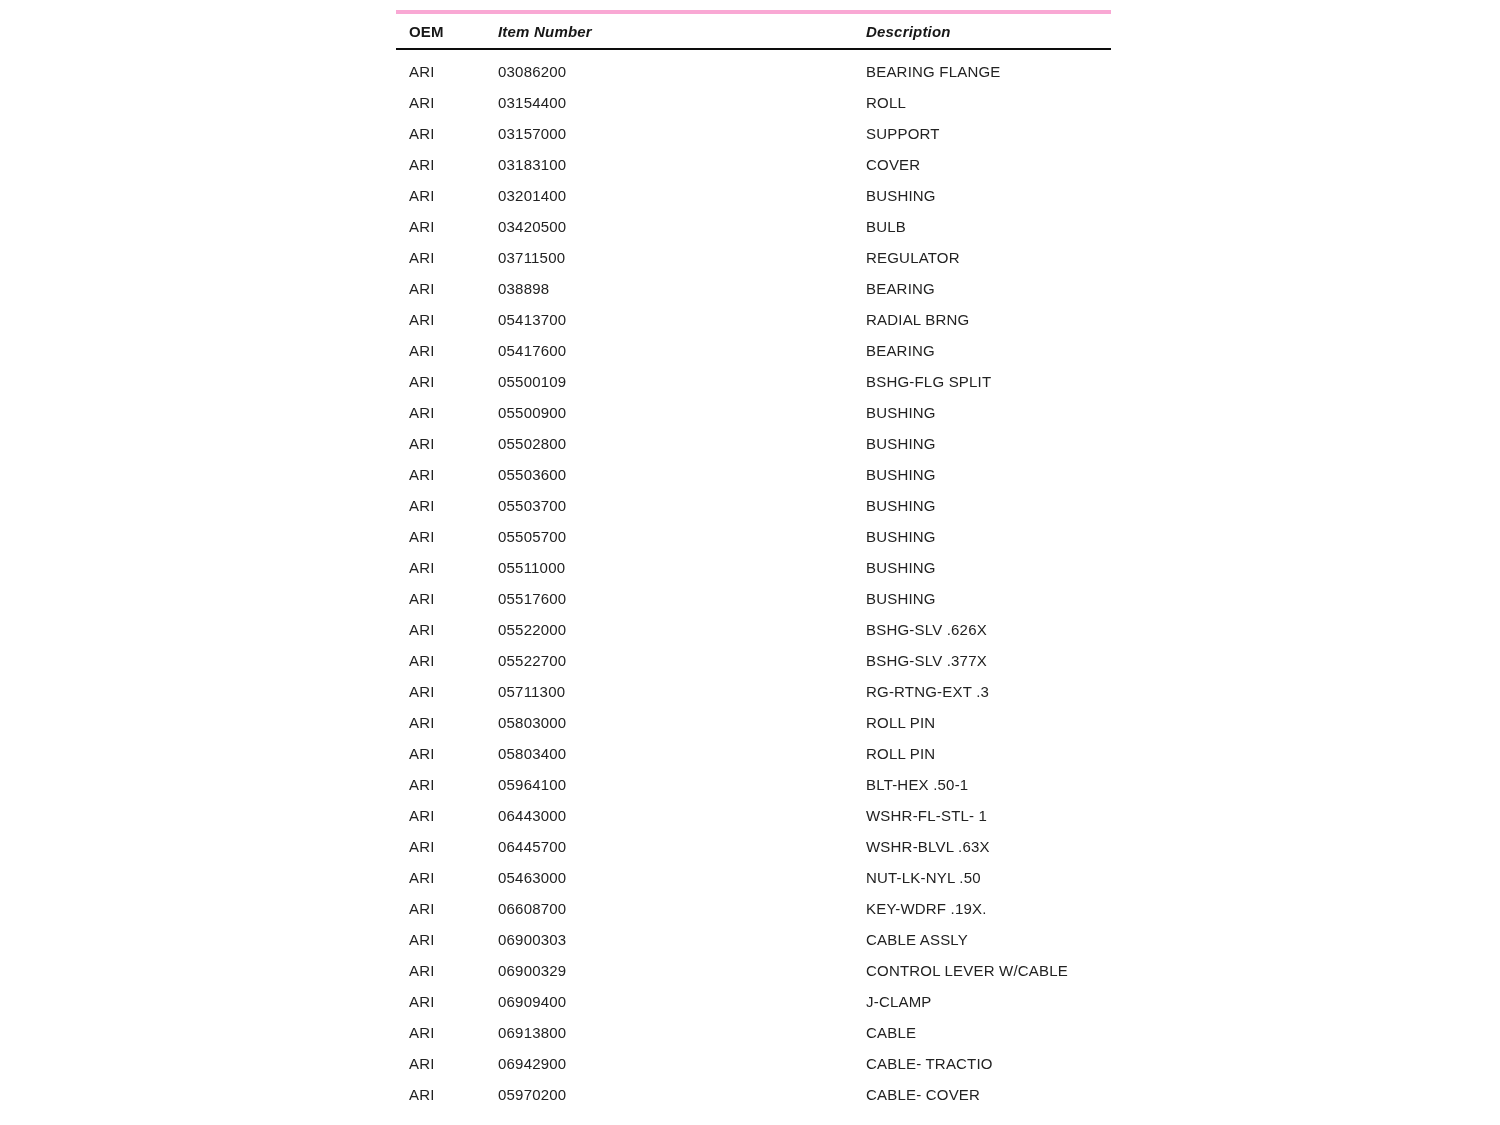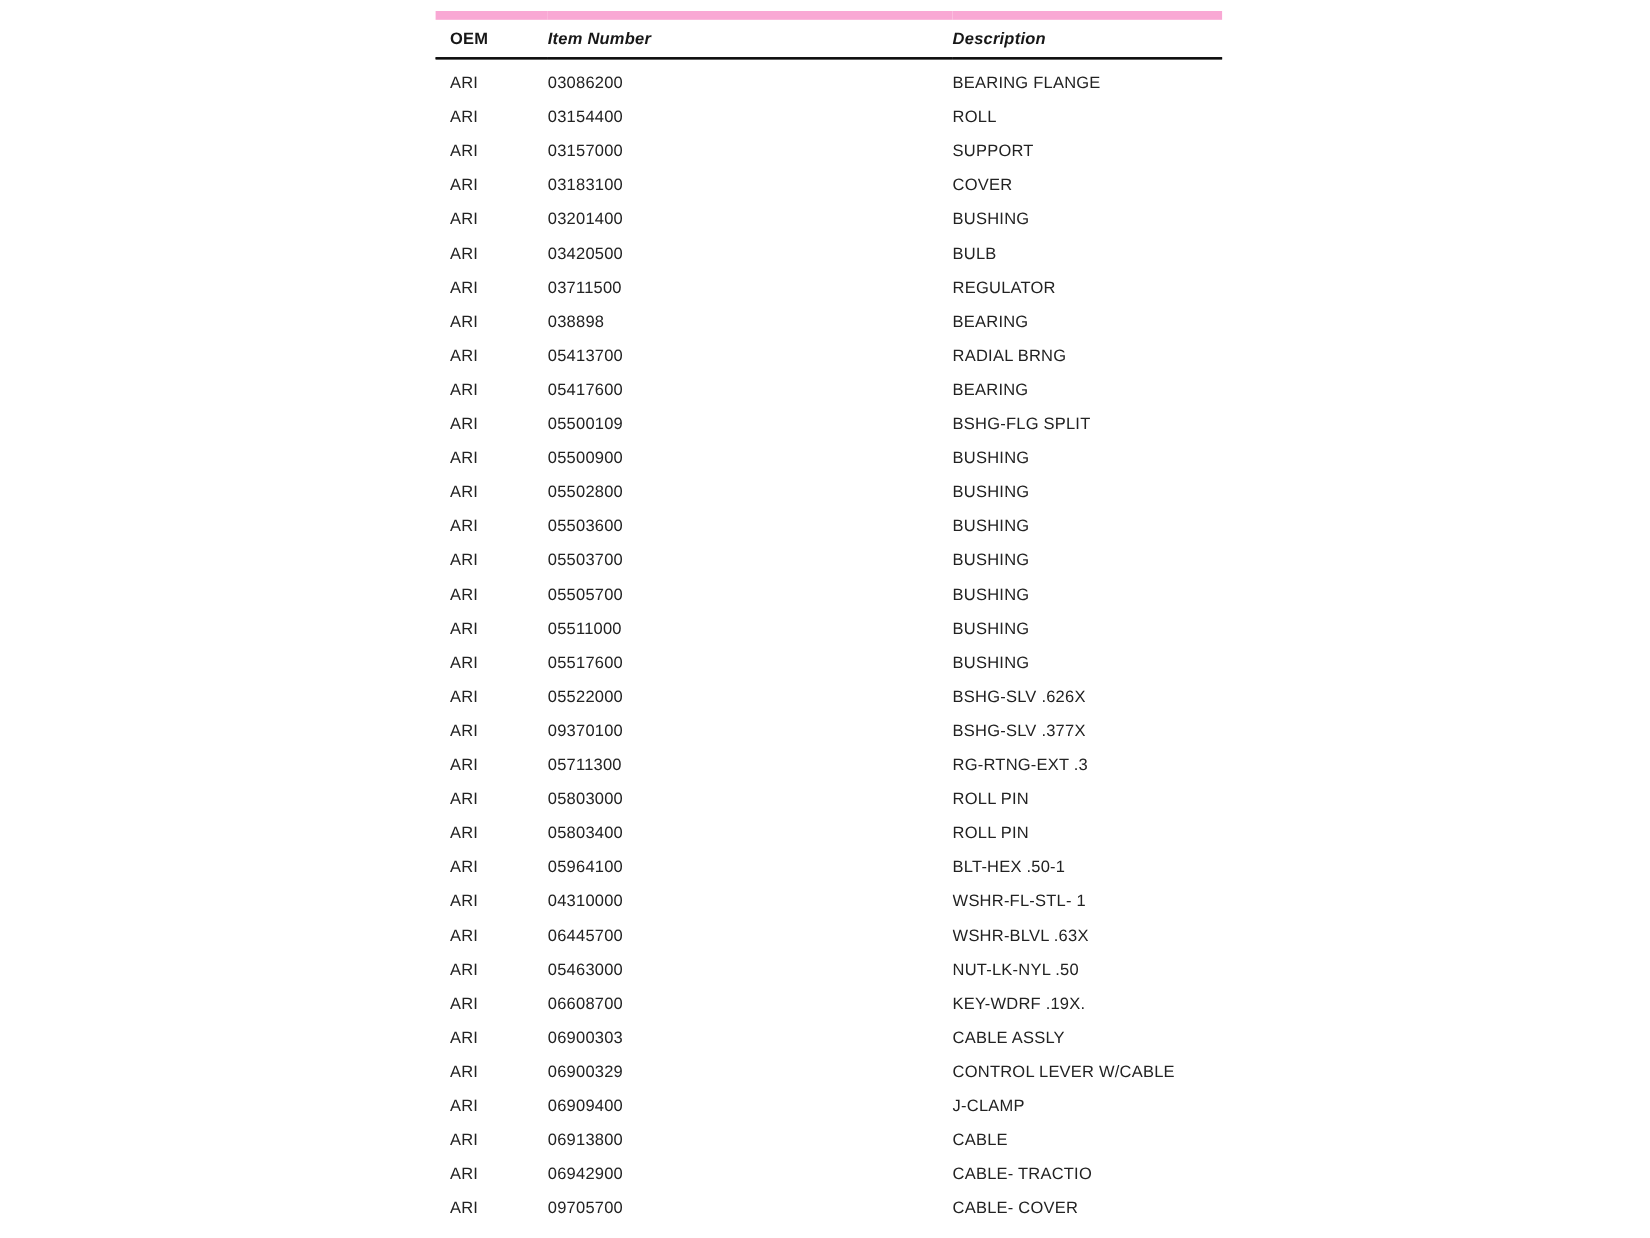--- a/index.html
+++ b/index.html
@@ -22,21 +22,21 @@
   }
   table.parts-table {
     position: absolute;
     left: 396px;
     top: 10px;
     width: 715px;
     border-collapse: collapse;
     table-layout: fixed;
   }
   table.parts-table thead tr {
-    border-top: 8px solid #f9a8d4;
+    border-top: 4px solid #f9a8d4;
     border-bottom: 2px solid #0d0d0d;
   }
   table.parts-table th {
     font-size: 15px;
     font-weight: 700;
     text-align: left;
     padding: 9px 0 8px 0;
     color: #171717;
     letter-spacing: 0.2px;
     white-space: nowrap;
@@ -161,21 +161,21 @@
           <td>05517600</td>
           <td>BUSHING</td>
         </tr>
         <tr>
           <td>ARI</td>
           <td>05522000</td>
           <td>BSHG-SLV .626X</td>
         </tr>
         <tr>
           <td>ARI</td>
-          <td>09370100</td>
+          <td>05522700</td>
           <td>BSHG-SLV .377X</td>
         </tr>
         <tr>
           <td>ARI</td>
           <td>05711300</td>
           <td>RG-RTNG-EXT .3</td>
         </tr>
         <tr>
           <td>ARI</td>
           <td>05803000</td>
@@ -186,21 +186,21 @@
           <td>05803400</td>
           <td>ROLL PIN</td>
         </tr>
         <tr>
           <td>ARI</td>
           <td>05964100</td>
           <td>BLT-HEX .50-1</td>
         </tr>
         <tr>
           <td>ARI</td>
-          <td>04310000</td>
+          <td>06443000</td>
           <td>WSHR-FL-STL- 1</td>
         </tr>
         <tr>
           <td>ARI</td>
           <td>06445700</td>
           <td>WSHR-BLVL .63X</td>
         </tr>
         <tr>
           <td>ARI</td>
           <td>05463000</td>
@@ -231,18 +231,18 @@
           <td>06913800</td>
           <td>CABLE</td>
         </tr>
         <tr>
           <td>ARI</td>
           <td>06942900</td>
           <td>CABLE- TRACTIO</td>
         </tr>
         <tr>
           <td>ARI</td>
-          <td>09705700</td>
+          <td>05970200</td>
           <td>CABLE- COVER</td>
         </tr>
       </tbody>
   </table>
 </div>
 
 </body></html>

